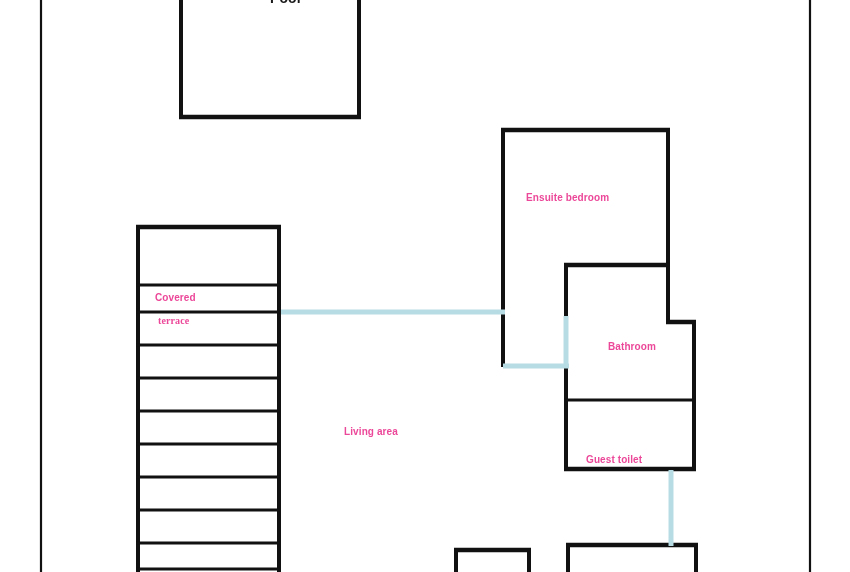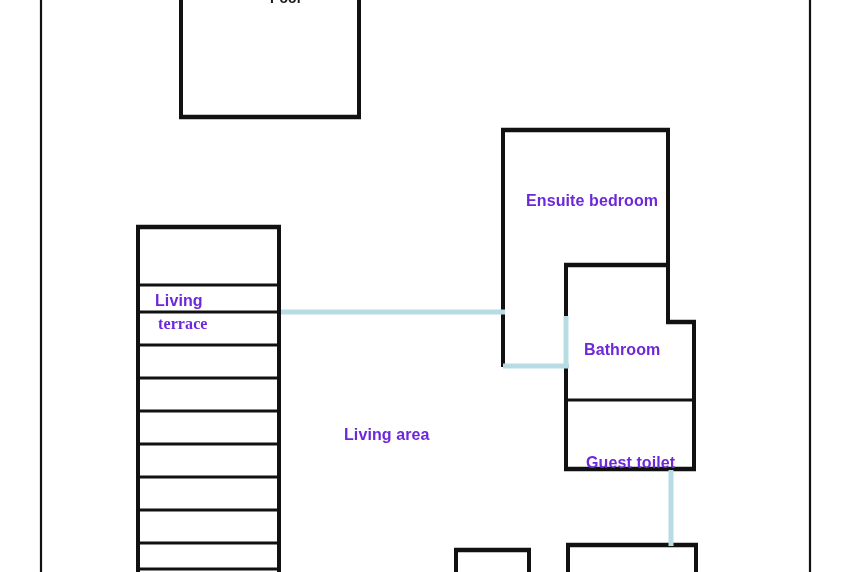--- a/index.html
+++ b/index.html
@@ -20,23 +20,23 @@
   #plan-svg {
     position: absolute;
     left: 0;
     top: 0;
     width: 850px;
     height: 572px;
   }
   .room-label {
     position: absolute;
     font-family: "Liberation Sans", sans-serif;
-    font-size: 16px;
+    font-size: 10px;
     font-weight: 700;
-    color: #6d28d9;
+    color: #ec4899;
     white-space: nowrap;
     letter-spacing: 0.1px;
   }
   .label-pool {
     font-size: 14px;
     color: #1a1a1a;
   }
 </style>
 </head>
 <body>
@@ -110,25 +110,25 @@
       <line x1="281" y1="312" x2="505" y2="312" stroke="#b8dce4" stroke-width="5"></line>
       <line x1="566" y1="316" x2="566" y2="366" stroke="#b8dce4" stroke-width="5"></line>
       <line x1="503" y1="366" x2="569" y2="366" stroke="#b8dce4" stroke-width="5"></line>
       <line x1="671" y1="470" x2="671" y2="546" stroke="#b8dce4" stroke-width="5"></line>
     </g>
 
   </svg>
 
   <div class="room-label label-pool" style="left:270px; top:-10px;">Pool</div>
 
-  <div class="room-label" style="left:155px; top:292px;">Living</div>
+  <div class="room-label" style="left:155px; top:292px;">Covered</div>
 
   <div class="room-label" style="left:158px; top:315px;font-family:Liberation Serif, serif;">terrace</div>
 
   <div class="room-label" style="left:331px; top:426px;padding-left:13px;">Living area</div>
 
   <div class="room-label" style="left:526px; top:192px;">Ensuite bedroom</div>
 
-  <div class="room-label" style="left:584px; top:341px;">Bathroom</div>
+  <div class="room-label" style="left:564px; top:341px;padding-left:44px;">Bathroom</div>
 
   <div class="room-label" style="left:586px; top:454px;">Guest toilet</div>
 
 </div>
 
 </body></html>

